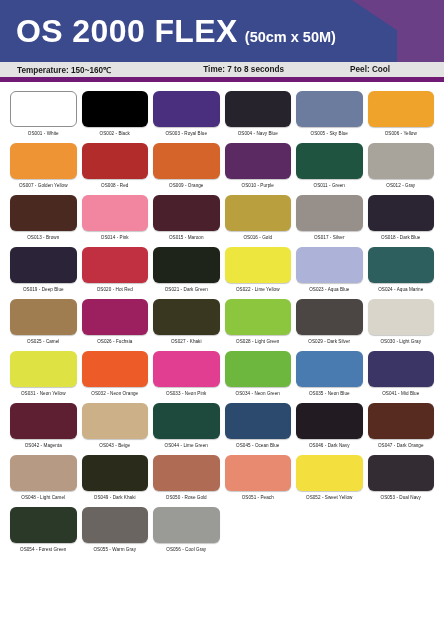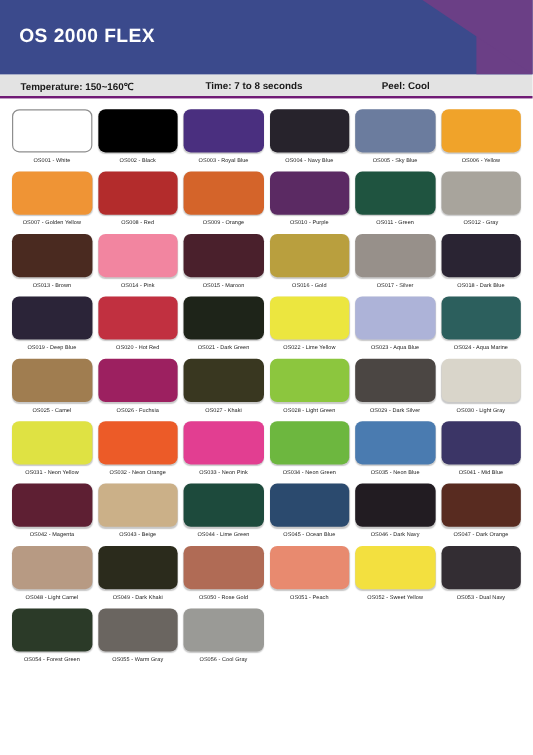--- a/index.html
+++ b/index.html
@@ -41,47 +41,47 @@
     position: absolute;
     left: 16px; top: 50%;
     transform: translateY(-50%);
     display: flex;
     align-items: baseline;
     gap: 7px;
     z-index: 3;
   }
   .title-main {
     color: #ffffff;
-    font-size: 16px;
+    font-size: 32px;
     font-weight: bold;
     letter-spacing: 0.4px;
     white-space: nowrap;
   }
   .title-sub {
     color: #ffffff;
     font-size: 14.5px;
     font-weight: bold;
     white-space: nowrap;
   }
 
   
   .specbar {
     width: 444px;
     height: 20px;
     background: #e3e3e3;
-    border-bottom: 2px solid #701a75;
+    border-bottom: 5px solid #701a75;
     display: flex;
     align-items: center;
     font-size: 8.2px;
     color: #1a1a1a;
     font-weight: bold;
   }
   .spec-item { white-space: nowrap; }
   .spec-temp { margin-left: 17px; }
-  .spec-time { margin-left: 60px; }
+  .spec-time { margin-left: 92px; }
   .spec-peel { margin-left: 66px; }
 
   
   .grid-area {
     padding: 9px 10px 0 10px;
   }
   .grid {
     display: grid;
     grid-template-columns: repeat(6, 1fr);
     column-gap: 5px;
@@ -117,20 +117,21 @@
 </head>
 <body>
 
 <div class="page">
 
   <div class="header">
     <div class="header-accent-block"></div>
     <div class="header-accent"></div>
     <div class="title-wrap">
       <span class="title-main">OS 2000 FLEX</span>
+      <span class="title-sub">(50cm x 50M)</span>
     </div>
   </div>
 
   <div class="specbar">
     <span class="spec-item spec-temp">Temperature: 150~160℃</span>
     <span class="spec-item spec-time">Time: 7 to 8 seconds</span>
     <span class="spec-item spec-peel">Peel: Cool</span>
   </div>
 
   <div class="grid-area">

